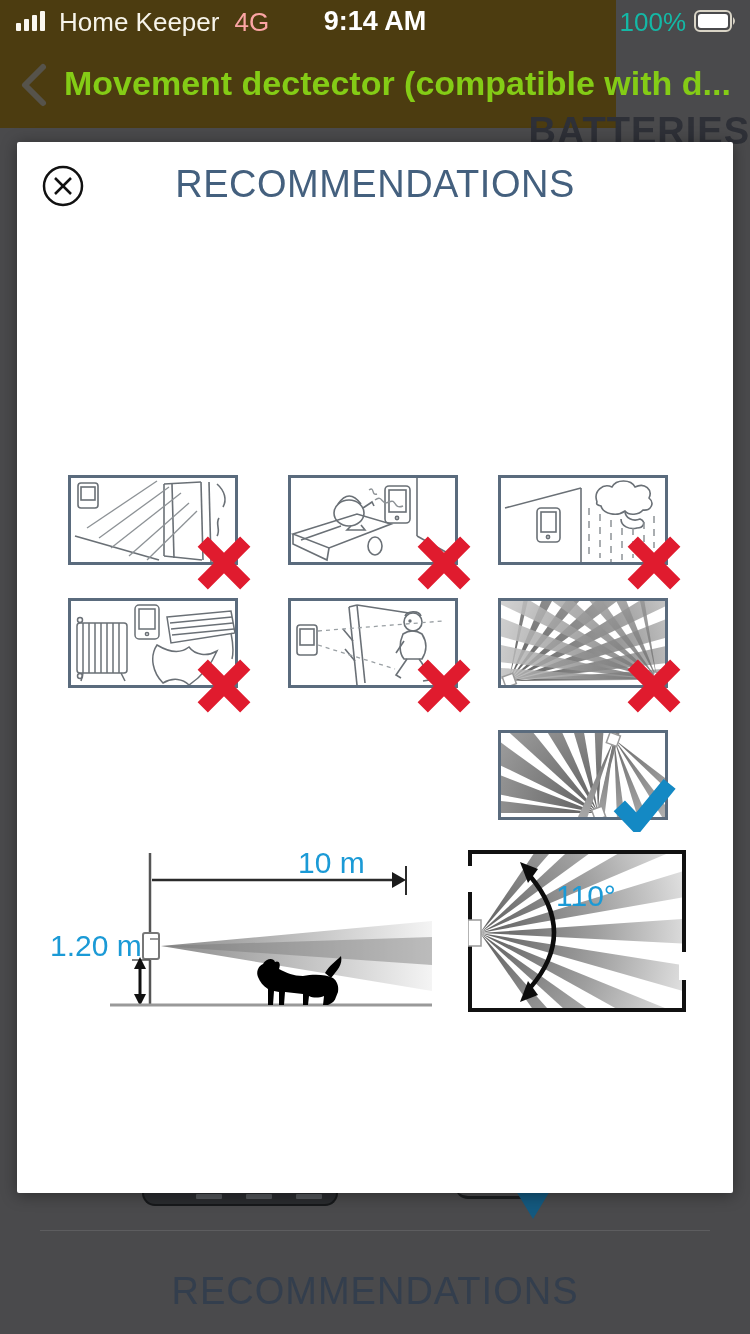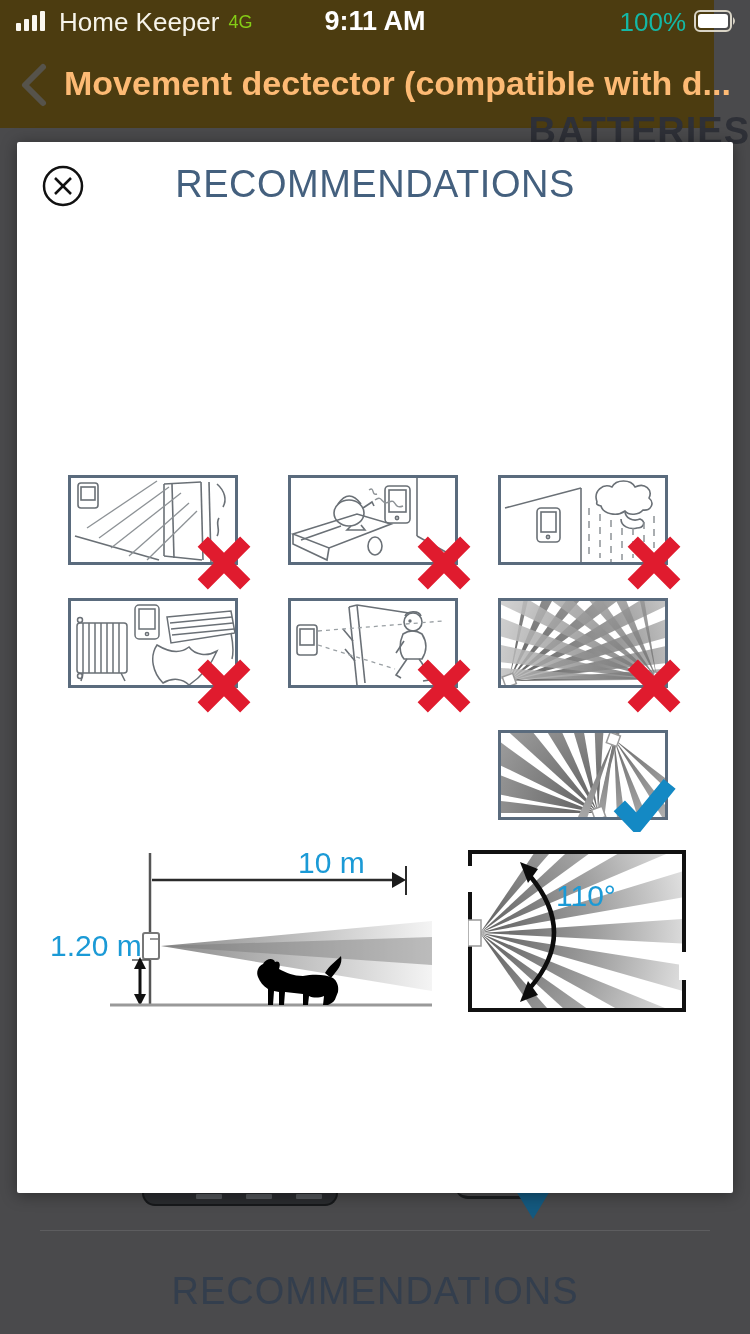--- a/index.html
+++ b/index.html
@@ -1,30 +1,30 @@
 <!DOCTYPE html>
 <html><head>
 <meta charset="utf-8">
 <style>
   html,body{margin:0;padding:0;background:#222;}
   .screen{position:relative;width:750px;height:1334px;margin:0 auto;overflow:hidden;
           background:#4a4a4c;font-family:"Liberation Sans",sans-serif;}
   
-  .app-header{position:absolute;left:0;top:0;width:714px;height:128px;background:#4c3c10;z-index:2;}
+  .app-header{position:absolute;left:0;top:0;width:616px;height:128px;background:#4c3c10;z-index:2;}
   .status-bar{position:absolute;left:0;top:0;width:750px;height:40px;}
   .status-left{position:absolute;left:16px;top:7px;display:flex;align-items:center;gap:9px;}
   .carrier{color:#f7f4ea;font-size:26px;}
-  .network{color:#84cc16;font-size:18px;}
+  .network{color:#fca5a5;font-size:26px;margin-left:6px;}
   .status-time{position:absolute;left:0;right:0;top:6px;text-align:center;color:#ffffff;
                font-size:27px;font-weight:bold;}
   .status-right{position:absolute;right:12px;top:7px;display:flex;align-items:center;gap:8px;}
   .battery-pct{color:#14b8a6;font-size:26px;}
   .nav-bar{position:absolute;left:0;top:40px;width:750px;height:88px;}
   .back-btn{position:absolute;left:14px;top:22px;width:40px;height:46px;background:none;border:none;padding:0;}
-  .nav-title{position:absolute;left:64px;top:24px;width:670px;color:#fdba74;font-size:34px;
+  .nav-title{position:absolute;left:64px;top:24px;width:670px;color:#84cc16;font-size:34px;
              font-weight:bold;white-space:nowrap;overflow:hidden;}
   
   .behind-top-heading{position:absolute;left:0;top:110px;width:750px;text-align:right;z-index:3;
                       color:#2e3037;font-size:38px;font-weight:600;letter-spacing:1px;}
   
   .behind-bottom{position:absolute;left:0;top:1190px;width:750px;height:144px;z-index:2;}
   .device-sliver{position:absolute;left:142px;top:3px;width:192px;height:11px;background:#2a2c2f;
                  border:2px solid #17191b;border-top:none;border-radius:0 0 14px 14px;}
   .device-sliver span{position:absolute;top:1px;width:26px;height:5px;background:#54575b;border-radius:1px;}
   .dev-b1{left:52px;} .dev-b2{left:102px;} .dev-b3{left:152px;}
@@ -64,21 +64,21 @@
           <svg width="34" height="26" viewBox="0 0 34 26">
             <rect x="0" y="15" width="5" height="8" rx="1" fill="#fbf8f0"></rect>
             <rect x="8" y="11" width="5" height="12" rx="1" fill="#fbf8f0"></rect>
             <rect x="16" y="7" width="5" height="16" rx="1" fill="#fbf8f0"></rect>
             <rect x="24" y="3" width="5" height="20" rx="1" fill="#fbf8f0"></rect>
           </svg>
         </span>
         <span class="carrier">Home Keeper</span>
         <span class="network">4G</span>
       </div>
-      <div class="status-time">9:11 AM</div>
+      <div class="status-time">9:14 AM</div>
       <div class="status-right">
         <span class="battery-pct">100%</span>
         <span>
           <svg width="44" height="22" viewBox="0 0 44 22">
             <rect x="1" y="1" width="36" height="20" rx="5" fill="none" stroke="#d9d4c6" stroke-width="2"></rect>
             <rect x="4" y="4" width="30" height="14" rx="3" fill="#ffffff"></rect>
             <path d="M39,7 q4,4 0,8 z" fill="#d9d4c6"></path>
           </svg>
         </span>
       </div>

